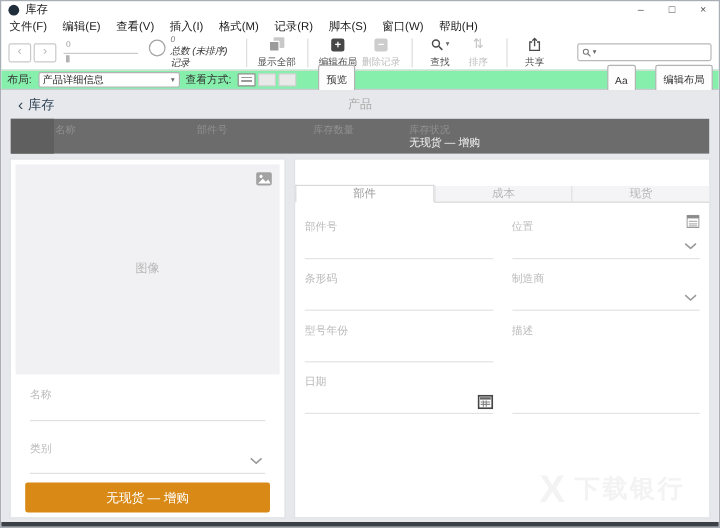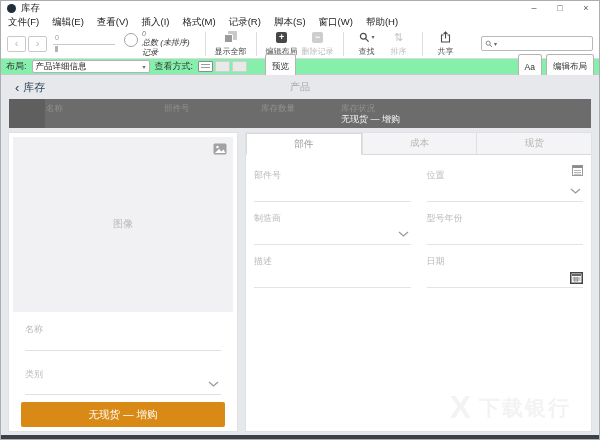--- a/index.html
+++ b/index.html
@@ -62,21 +62,21 @@
                    display:flex; align-items:center; padding:0 3px; }
   .layout-select .sel-text { font-size:8.5px; color:#222; white-space:nowrap; overflow:hidden; }
   .layout-select .caret { margin-left:auto; }
   .view-btns { display:flex; gap:2px; }
   .view-btn { width:15px; height:11px; border:1px solid #d0d0d0; background:#e9e9e9; border-radius:1px; }
   .view-btn.active { background:#fff; border-color:#8d8d8d; }
   .view-btn.active i { display:block; margin:2px; height:5px;
                        background:repeating-linear-gradient(to bottom,#9a9a9a 0 1px,transparent 1px 3px); }
   .btn-small { height:13px; border:1px solid #b3b3b3; background:#fdfdfd; border-radius:2px;
                font-size:8.5px; color:#333; display:flex; align-items:center; padding:12px 6px; white-space:nowrap; }
-  .layout-right { margin-left:auto; display:flex; gap:4px; }
+  .layout-right { margin-left:auto; display:flex; gap:16px; }
 
   
   .content { flex:1; background:#e6e8eb; overflow:hidden; }
   .content-header { height:24px; display:flex; align-items:center; position:relative; padding:0 14px; }
   .back-link { color:#32465a; font-size:11px; display:flex; align-items:center; gap:4px; z-index:1; }
   .back-chevron { font-size:13px; line-height:1; }
   .page-title { position:absolute; left:0; right:0; text-align:center; color:#a8a8a8; font-size:10px; }
 
   .list-bar { margin:0 8px; height:29px; background:#6c6c6c; position:relative; }
   .list-thumb { position:absolute; left:0; top:0; bottom:0; width:36px; background:#5f5f5f; }
@@ -94,21 +94,21 @@
   .lp-field { margin:0 12px; position:relative; border-bottom:1px solid #e0e0e0;
               font-size:9px; color:#b9b9b9; }
   .lp-name { height:40px; padding-top:11px; }
   .lp-cat { height:44px; padding-top:17px; }
   .lp-chevron { position:absolute; right:2px; bottom:7px; line-height:0; }
   .stock-btn { margin:7px 8px 0; height:25px; background:#d98a16; color:#fff; font-size:10.5px;
                display:flex; align-items:center; justify-content:center; border-radius:2px; cursor:default; }
 
   .right-card { flex:1; background:#fff; box-shadow:0 0 0 1px #dfe2e5;
                 display:flex; flex-direction:column; position:relative; }
-  .tabs { display:flex; height:22px; flex:0 0 auto; }
+  .tabs { display:flex; height:36px; flex:0 0 auto;align-items:flex-end; }
   .tab { flex:1; display:flex; align-items:center; justify-content:center; font-size:9.5px;
          color:#b5b5b5; background:#f4f4f6; border-bottom:1px solid #d9d9d9; }
   .tab + .tab { border-left:1px solid #e0e0e2; }
   .tab.active { background:#fff; border:1px solid #d9d9d9; border-bottom:1px solid #fff; color:#9b9b9b; }
   .fields { flex:1; margin:4px 8px 0; display:grid; grid-template-columns:1fr 1fr; column-gap:16px;
             align-content:start; }
   .field { position:relative; border-bottom:1px solid #e3e3e3; height:43px; padding-top:10px;
            font-size:9px; color:#b9b9b9; }
   .field.tall { grid-row:span 2; height:auto; }
   .fi-right-top { position:absolute; right:0; top:6px; line-height:0; }
@@ -326,20 +326,23 @@
                 <line x1="2" y1="9.3" x2="9" y2="9.3" stroke="#b5b5b5"></line>
               </svg>
             </span>
             <span class="fi-chevron">
               <svg width="11" height="6" viewBox="0 0 11 6">
                   <polyline points="1,1 5.5,5 10,1" fill="none" stroke="#9a9a9a" stroke-width="1.3"></polyline>
                 </svg>
             </span>
           </div>
           <div class="field">
+            <span>条形码</span>
+          </div>
+          <div class="field">
             <span>制造商</span>
             <span class="fi-chevron">
               <svg width="11" height="6" viewBox="0 0 11 6">
                   <polyline points="1,1 5.5,5 10,1" fill="none" stroke="#9a9a9a" stroke-width="1.3"></polyline>
                 </svg>
             </span>
           </div>
           <div class="field">
             <span>型号年份</span>
           </div>

